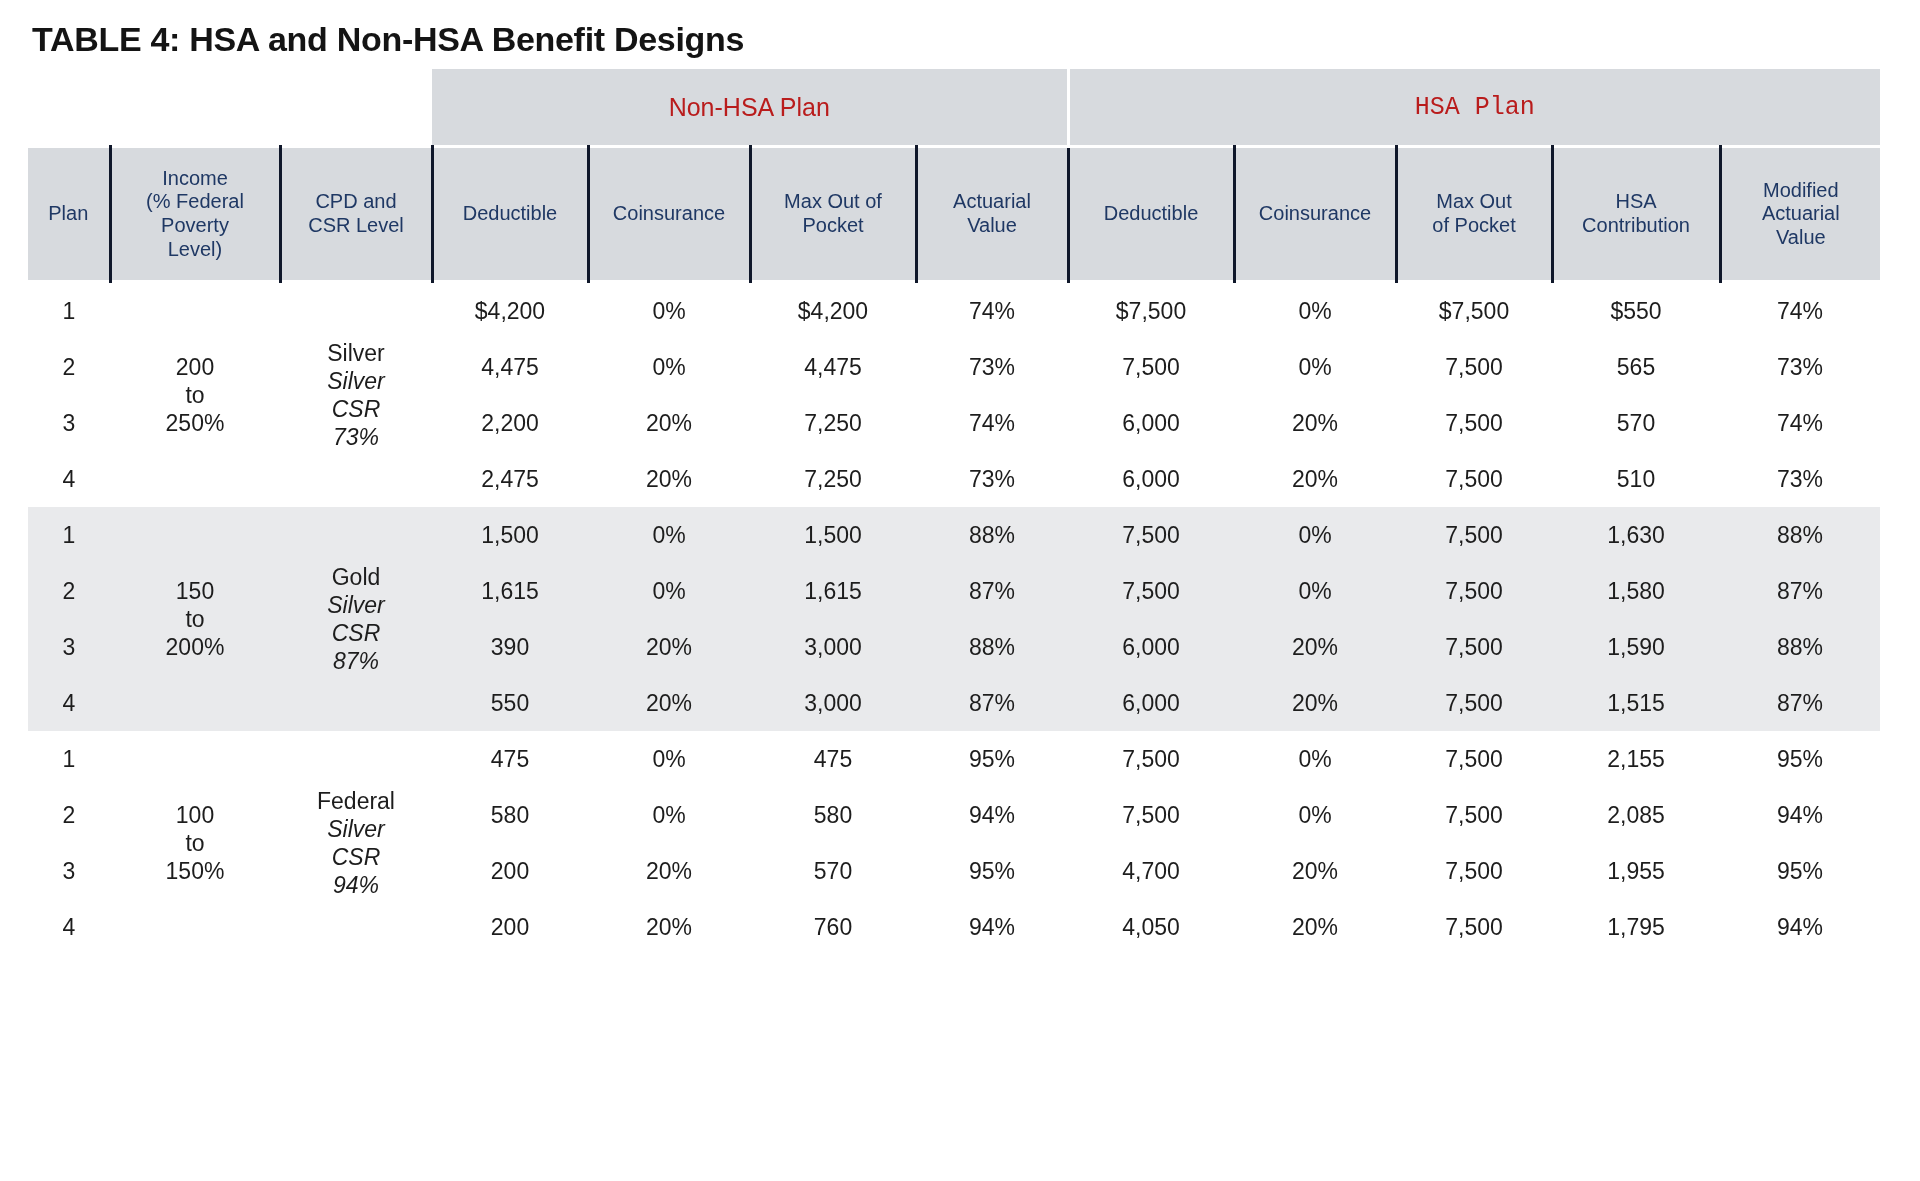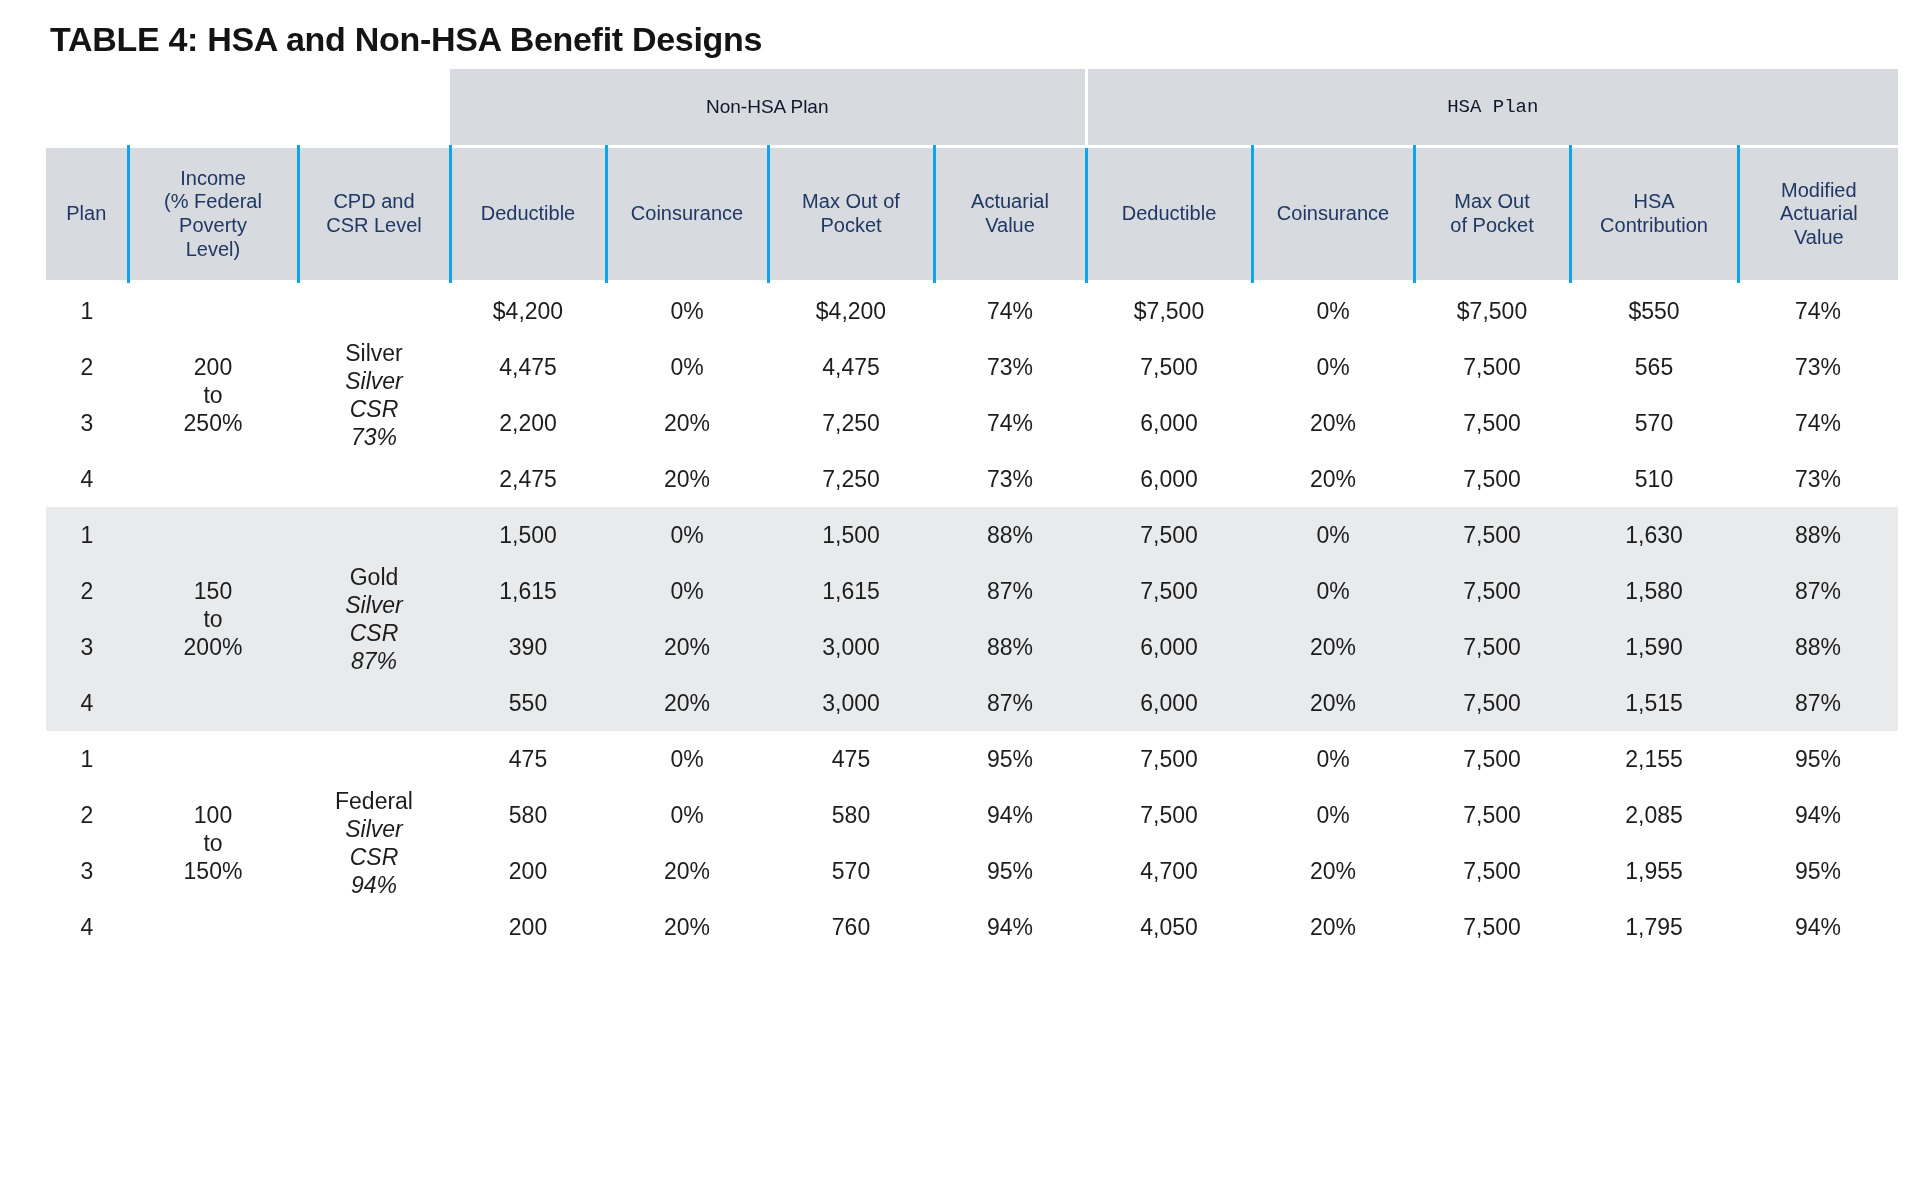--- a/index.html
+++ b/index.html
@@ -8,23 +8,22 @@
     background: #ffffff;
   }
   body {
     width: 1920px;
     height: 1181px;
     font-family: "Liberation Sans", sans-serif;
     color: #1d1d1d;
     overflow: hidden;
   }
   .page {
-    padding: 14px 40px 0 40px;
+    padding: 14px 40px 0 28px;
     box-sizing: border-box;
-    margin-left: 6px;
   }
   .title {
     font-size: 34px;
     font-weight: 700;
     letter-spacing: -0.3px;
     color: #141414;
     margin: 6px 0 10px 4px;
   }
   table.benefit {
     border-collapse: collapse;
@@ -35,36 +34,36 @@
   table.benefit td, table.benefit th {
     padding: 0;
     text-align: center;
     vertical-align: middle;
     font-weight: 400;
   }
   
   .grp-spacer { background: #ffffff; border: none; }
   .grp-head {
     background: #d7dade;
-    color: #0f172a;
-    font-size: 19px;
+    color: #b91c1c;
+    font-size: 25px;
     height: 76px;
     border-right: 3px solid #ffffff;
   }
   .grp-head.last { border-right: none; font-family: Liberation Mono, monospace; }
   
   .col-head {
     background: #d7dade;
     color: #1f3864;
     font-size: 20px;
     line-height: 1.18;
     height: 132px;
     vertical-align: bottom;
     padding-bottom: 12px;
-    border-right: 3px solid #0ea5e9;
+    border-right: 3px solid #0f172a;
     border-top: 3px solid #ffffff;
   }
   .col-head.last { border-right: none; }
   .col-head .lbl { display: block; padding: 0 4px; }
   
   .band-a td { background: #ffffff; }
   .band-b td { background: #e9eaec; }
   td.cell {
     height: 56px;
     font-size: 23px;

